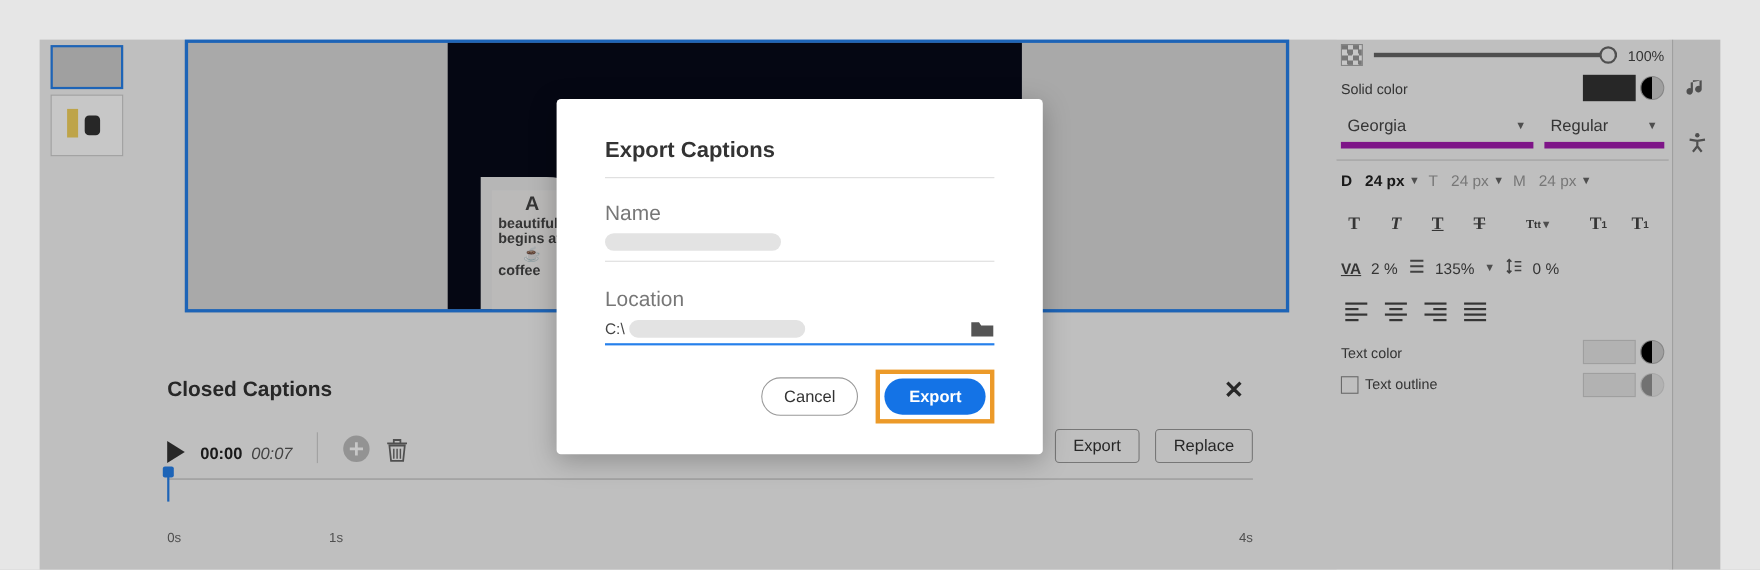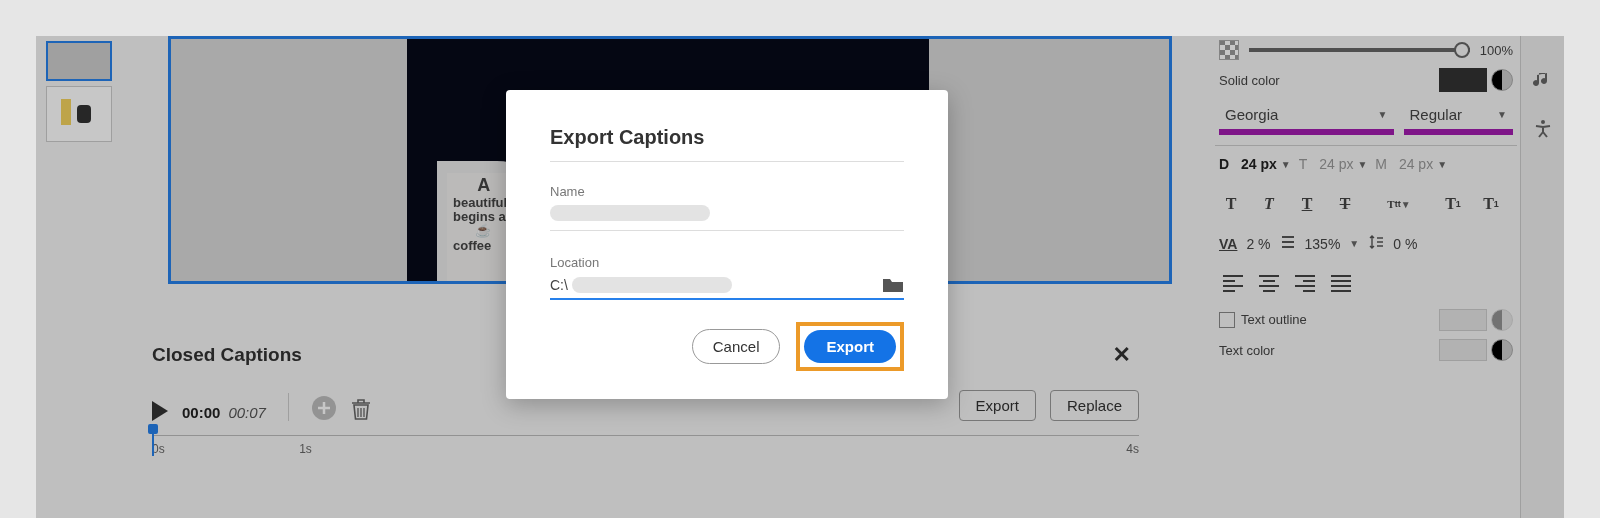--- a/index.html
+++ b/index.html
@@ -28,21 +28,21 @@
   .cap-close { font-size: 22px; font-weight: 700; color: #333; padding: 4px 8px; }
   .cap-toolbar { display:flex; align-items:flex-end; gap: 14px; }
   .play-btn { width: 0; height: 0; border-left: 16px solid #333; border-top: 10px solid transparent; border-bottom: 10px solid transparent; }
   .timecode1 { font-size: 15px; font-weight: 600; color: #222; }
   .timecode2 { font-size: 15px; color: #555; margin-left: -6px; font-style: italic; }
   .sep { width: 1px; height: 28px; background: #ccc; margin: 0 8px; }
   .add-btn svg, .trash-btn svg { display:block; }
   .flex-spacer { flex: 1; }
   .cap-btn { border: 1px solid #999; background: #f5f5f5; padding: 6px 16px; border-radius: 4px; font-size: 15px; color: #333; }
   .timeline { margin-top: 14px; border-top: 1px solid #bbb; position: relative; padding-top: 6px; height: 40px; }
-  .ticks { display:flex; justify-content:space-between; font-size:12px; color:#666; }
+  .ticks { display:flex; justify-content:space-between; font-size:12px; color:#666;margin-top:40px; }
   .playhead { position:absolute; left:0; top:-10px; width:2px; height:30px; background:#2680eb; }
   .playhead::before { content:""; position:absolute; left:-4px; top:-2px; width:10px; height:10px; background:#2680eb; border-radius:2px; }
 
   
   .props { position: absolute; right: 47px; top: 0; bottom: 0; width: 302px; background: #f5f5f5; font-size: 13px; color: #444; }
   .prop-row { display:flex; align-items:center; justify-content:space-between; padding: 4px 4px; }
   .checker { width:20px; height:20px; background: repeating-conic-gradient(#999 0 25%, #fff 0 50%) 0/10px 10px; border:1px solid #aaa; }
   .slider-track { flex:1; height:4px; background:#666; margin:0 10px; position:relative; }
   .slider-knob { position:absolute; right:0; top:-6px; width:16px; height:16px; border:2px solid #666; border-radius:50%; background:#f5f5f5; }
   .swatch { width:48px; height:24px; background:#333; }
@@ -65,21 +65,21 @@
   .props .checkbox { width:16px; height:16px; border:1px solid #888; margin-right:6px; display:inline-block; vertical-align:middle; }
   .swatch-sm { width:48px; height:22px; background:#e5e5e5; border:1px solid #ccc; }
 
   
   .mini-strip { position:absolute; right:0; top:0; bottom:0; width:44px; background:#ededed; border-left:1px solid #ccc; display:flex; flex-direction:column; align-items:center; padding-top:34px; gap:24px; }
 
   
   .modal { position: absolute; left: 470px; top: 54px; width: 442px; background: #fff; border-radius: 4px; box-shadow: 0 6px 24px rgba(0,0,0,0.25); padding: 36px 44px 28px; z-index: 10; }
   .modal-title { font-size: 20px; font-weight: 700; color: #333; margin-bottom: 12px; }
   .modal-hr { height:1px; background:#ddd; margin-bottom: 22px; }
-  .field-label { font-size: 13px; color: #777; margin-bottom: 6px; }
+  .field-label { font-size: 19px; color: #777; margin-bottom: 6px; }
   .field-input { height: 26px; border-bottom: 1px solid #ddd; margin-bottom: 24px; }
   .field-input.blanked::before { content:""; display:block; width:160px; height:16px; background:#e3e3e3; border-radius:8px; margin-top:4px; }
   .loc-row { display:flex; align-items:center; border-bottom: 2px solid #2680eb; padding-bottom: 4px; margin-bottom: 22px; }
   .loc-prefix { font-size: 14px; color:#444; margin-right:4px; }
   .loc-blanked { width:160px; height:16px; background:#e3e3e3; border-radius:8px; }
   .folder-icon svg { display:block; }
   .fmt-chooser { display:flex; align-items:center; justify-content:space-between; margin-bottom: 32px; }
   .radio-group { display:flex; align-items:center; gap:10px; }
   .radio { width:16px; height:16px; border:2px solid #888; border-radius:50%; display:inline-block; position:relative; }
   .radio.sel { border-color:#555; }
@@ -228,31 +228,31 @@
           <div class="align-line" style="width:60%;margin-left:auto"></div>
         </div>
       <div class="align-btn">
           <div class="align-line"></div>
           <div class="align-line"></div>
           <div class="align-line"></div>
           <div class="align-line"></div>
         </div>
     </div>
     <div class="prop-row">
+      <span>Text color</span>
+      <span style="display:flex;align-items:center">
+        <span class="swatch-sm"></span>
+        <span class="swatch-half"></span>
+      </span>
+    </div>
+    <div class="prop-row">
       <span><span class="checkbox"></span><span>Text outline</span></span>
       <span style="display:flex;align-items:center">
         <span class="swatch-sm"></span>
         <span class="swatch-half" style="opacity:0.4"></span>
-      </span>
-    </div>
-    <div class="prop-row">
-      <span>Text color</span>
-      <span style="display:flex;align-items:center">
-        <span class="swatch-sm"></span>
-        <span class="swatch-half"></span>
       </span>
     </div>
   </div>
 
   <div class="mini-strip">
     <span>
       <svg width="20" height="20" viewBox="0 0 20 20">
           <path d="M6 3v10a3 3 0 11-2-2.8V5l10-2v8a3 3 0 11-2-2.8V3z" fill="#666"></path>
         </svg>
     </span>

